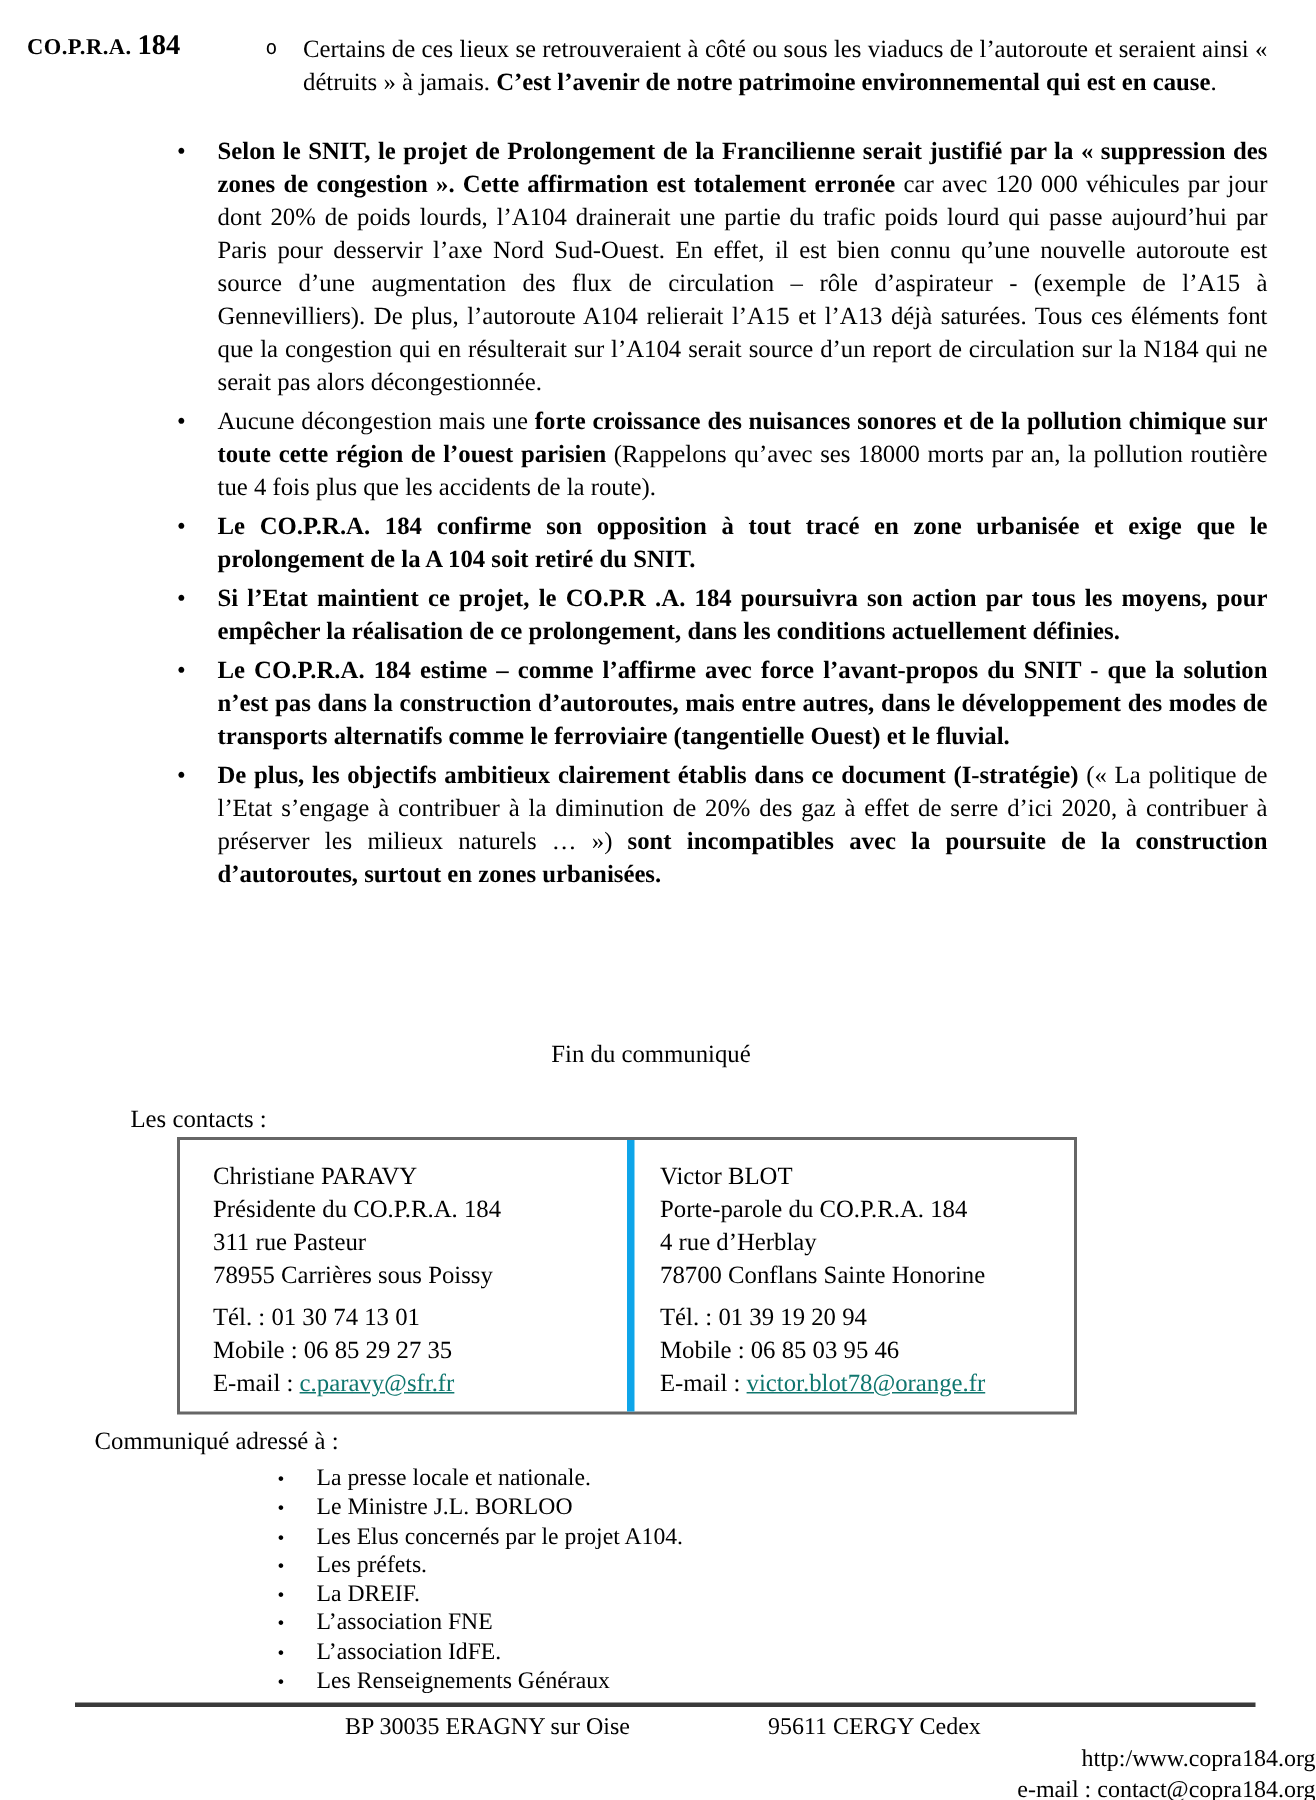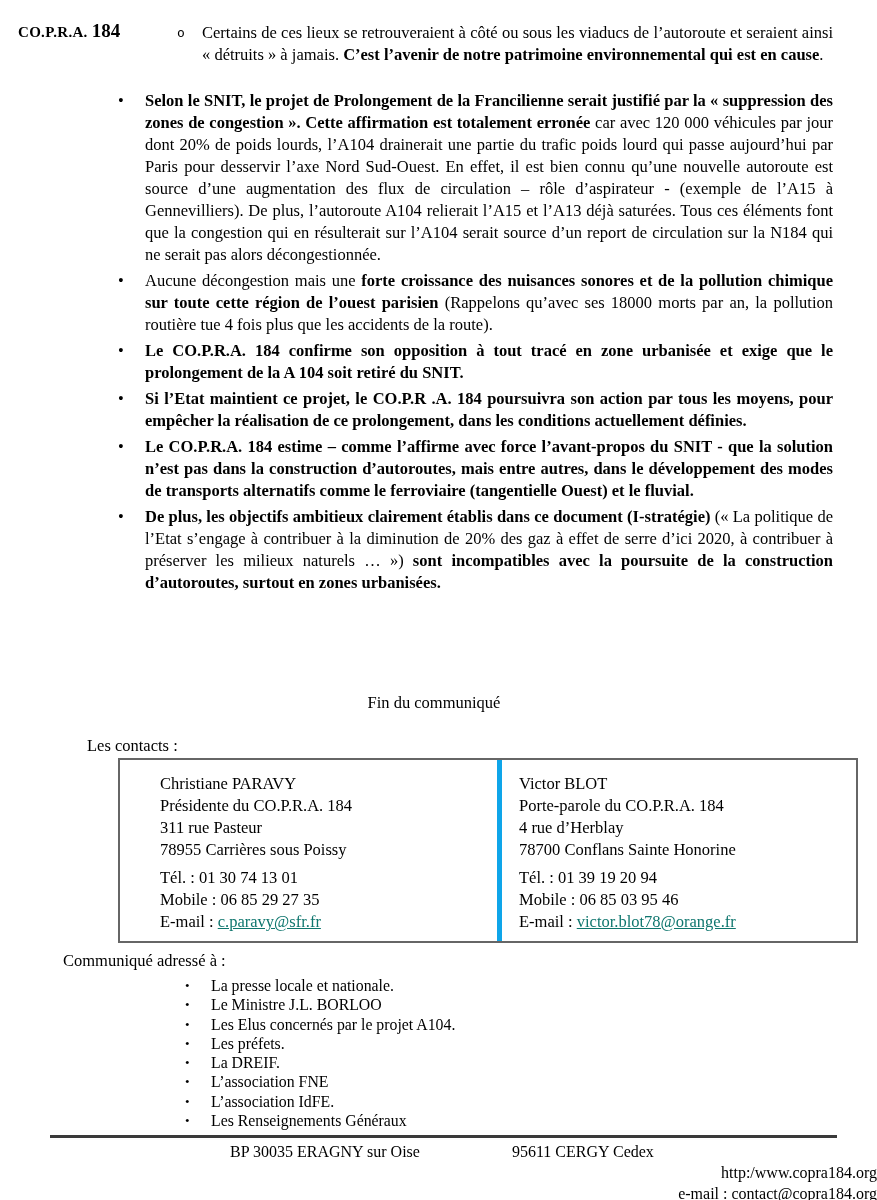--- a/index.html
+++ b/index.html
@@ -13,28 +13,28 @@
   .doc-header{position:absolute;top:20px;left:18px;font-weight:bold;white-space:nowrap;}
   .doc-header .acro{font-size:15px;letter-spacing:.3px;}
   .doc-header .num{font-size:19px;}
   
   .content{position:absolute;top:22px;left:0;right:0;}
   .li{display:flex;line-height:22px;font-size:16.5px;margin-bottom:4px;}
   .li.lvl1{padding-left:118px;}
   .li.lvl2{padding-left:177px;margin-bottom:24px;}
   .marker{flex:none;width:27px;}
   .lvl2 .marker{width:25px;font-family:"DejaVu Sans Mono",monospace;font-size:13px;}
-  .txt{flex:1;text-align:justify;padding-right:44px;}
+  .txt{flex:1;text-align:justify;padding-right:32px;}
   
   .fin{position:absolute;top:693px;left:0;width:868px;text-align:center;font-size:16.5px;}
   
   .contacts-label{position:absolute;top:736px;left:63px;font-size:16.5px;margin-left:24px;}
   .contacts-table{
-    position:absolute;top:758px;left:118px;width:740px;height:185px;
-    border:2px solid #666;display:flex;box-sizing:border-box;padding-left:18px;
+    position:absolute;top:758px;left:118px;width:600px;height:185px;
+    border:2px solid #666;display:flex;box-sizing:border-box;
   }
   .contact-cell{flex:1;padding:13px 10px 8px 22px;font-size:16.5px;line-height:22px;box-sizing:border-box;}
   .contact-cell + .contact-cell{border-left:5px solid #0ea5e9;padding-left:17px;}
   .cblock2{margin-top:6px;}
   a.email-link{color:#0f766e;text-decoration:underline;}
   
   .dist-label{position:absolute;top:951px;left:63px;font-size:16.5px;}
   .dist-list{position:absolute;top:976px;left:0;right:0;margin:0;padding:0;list-style:none;}
   .dist-list .li{line-height:19.3px;font-size:15.8px;margin-bottom:0;padding-left:185px;}
   .dist-list .marker{width:26px;font-size:13px;}

